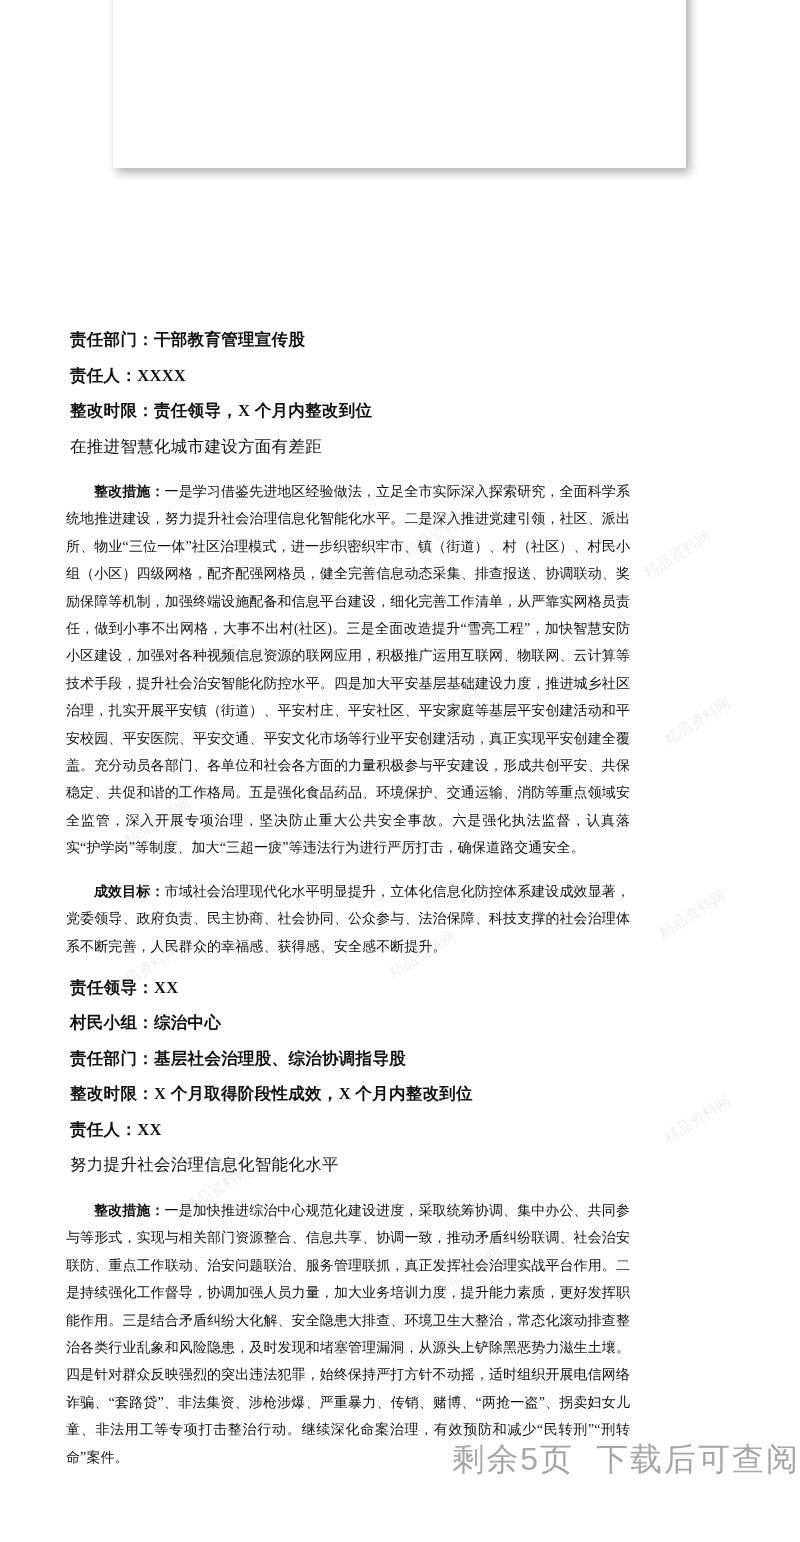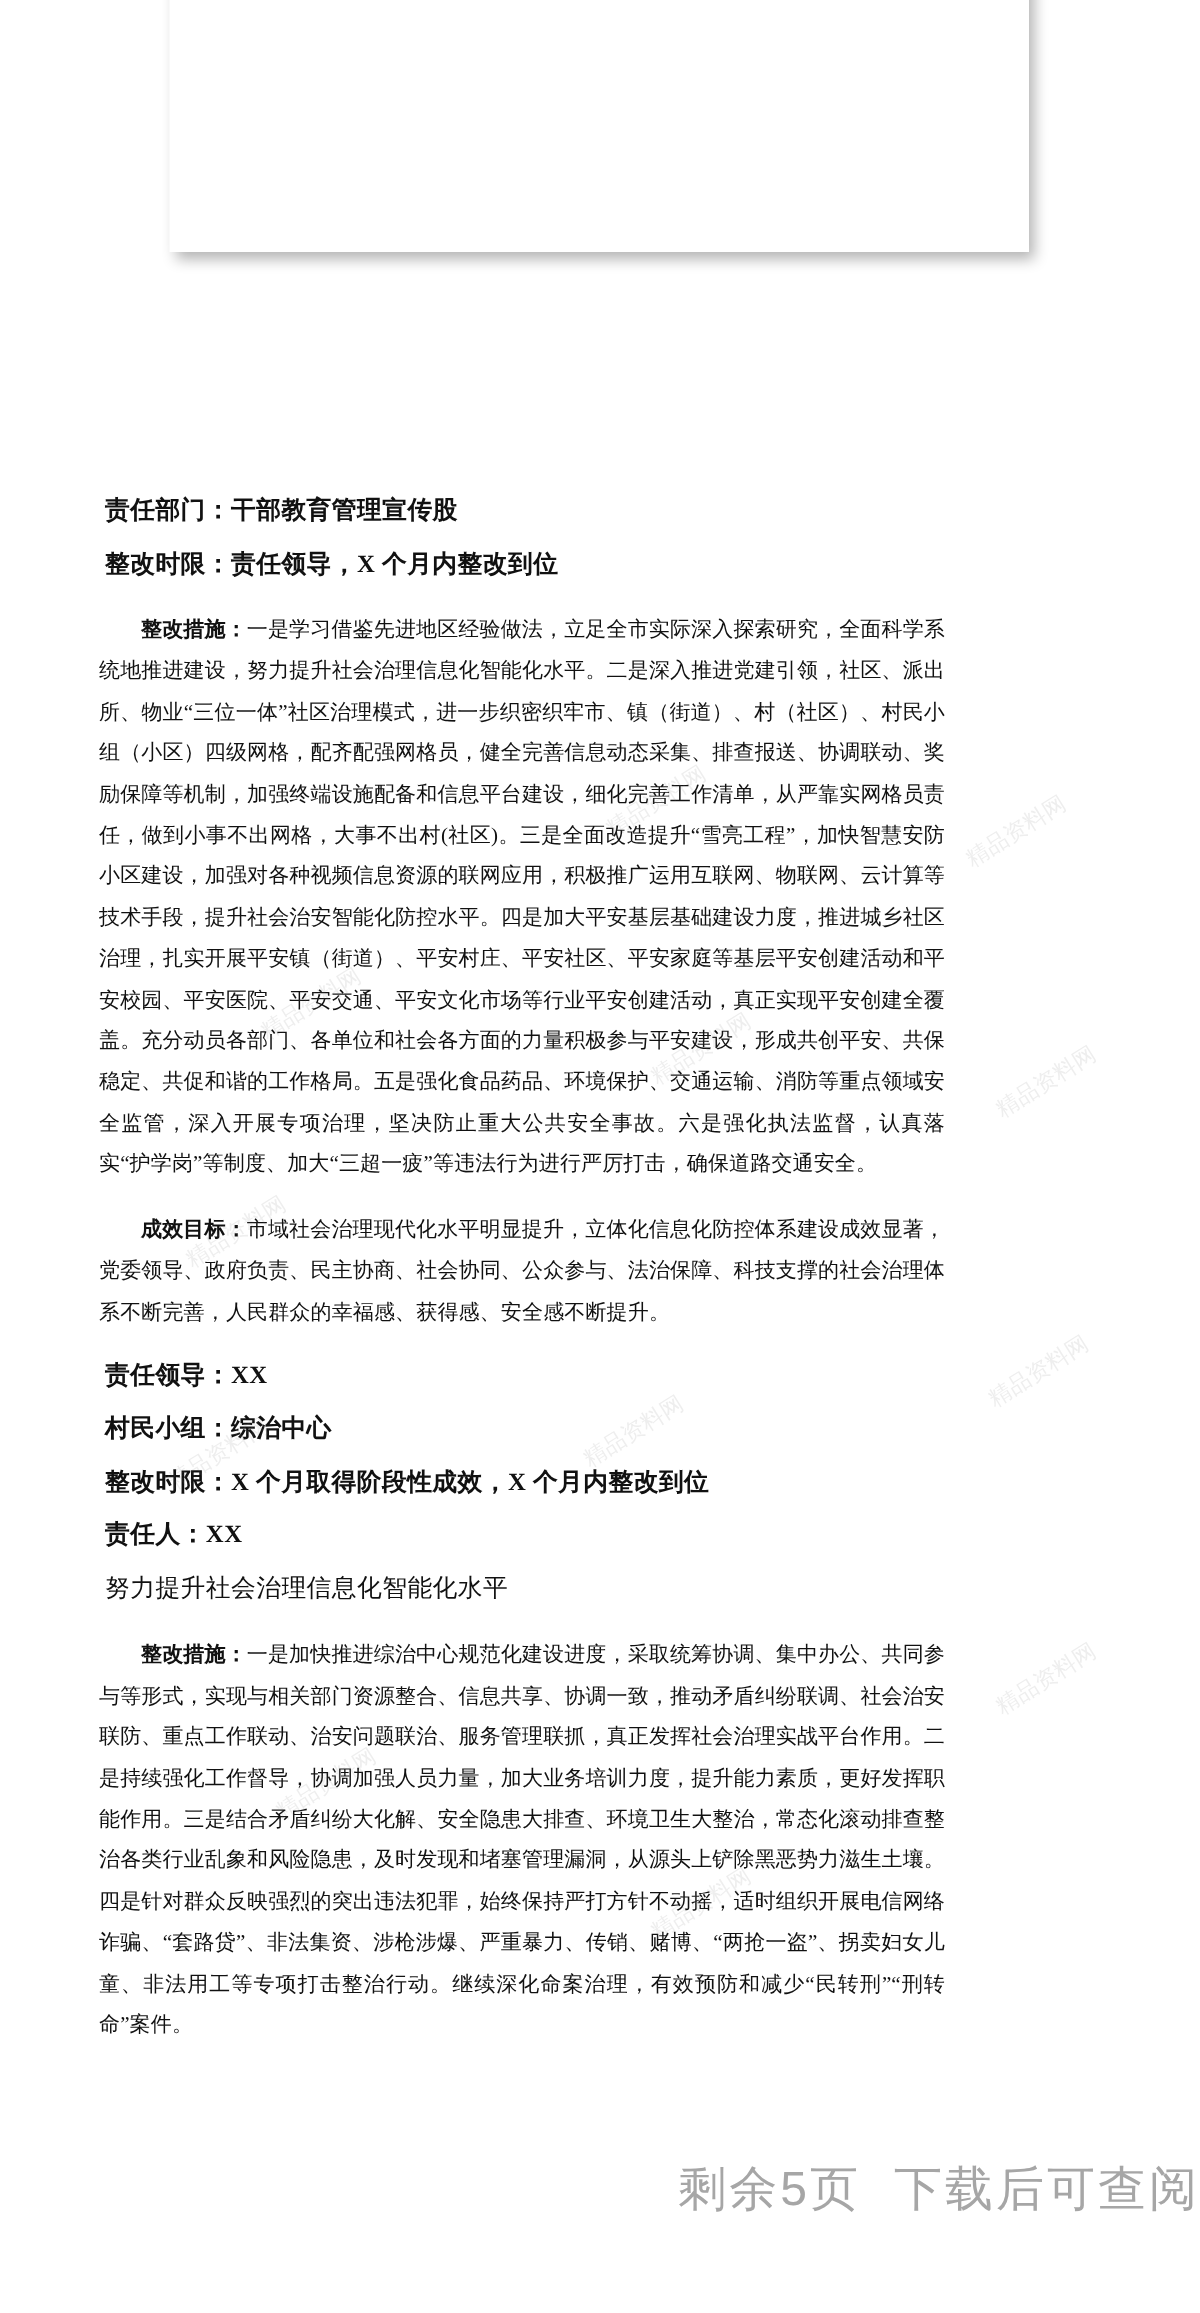--- a/index.html
+++ b/index.html
@@ -106,39 +106,42 @@
 <body>
 
 <div class="page-card-top">
   
 </div>
 
 <div class="doc-body">
 
   <div class="label-line"><span>责任部门：</span><span class="val">干部教育管理宣传股</span></div>
 
+  <div class="label-line"><span>责任人：</span><span class="val">XXXX</span></div>
 
   <div class="label-line"><span>整改时限：</span><span class="val">责任领导，X 个月内整改到位</span></div>
 
 
+  <div class="plain-line">在推进智慧化城市建设方面有差距</div>
 
   <div class="spacer-sm"></div>
 
   <p class="para"><b>整改措施：</b><span>一是学习借鉴先进地区经验做法，立足全市实际深入探索研究，全面科学系统地推进建设，努力提升社会治理信息化智能化水平。二是深入推进党建引领，社区、派出所、物业“三位一体”社区治理模式，进一步织密织牢市、镇（街道）、村（社区）、村民小组（小区）四级网格，配齐配强网格员，健全完善信息动态采集、排查报送、协调联动、奖励保障等机制，加强终端设施配备和信息平台建设，细化完善工作清单，从严靠实网格员责任，做到小事不出网格，大事不出村(社区)。三是全面改造提升“雪亮工程”，加快智慧安防小区建设，加强对各种视频信息资源的联网应用，积极推广运用互联网、物联网、云计算等技术手段，提升社会治安智能化防控水平。四是加大平安基层基础建设力度，推进城乡社区治理，扎实开展平安镇（街道）、平安村庄、平安社区、平安家庭等基层平安创建活动和平安校园、平安医院、平安交通、平安文化市场等行业平安创建活动，真正实现平安创建全覆盖。充分动员各部门、各单位和社会各方面的力量积极参与平安建设，形成共创平安、共保稳定、共促和谐的工作格局。五是强化食品药品、环境保护、交通运输、消防等重点领域安全监管，深入开展专项治理，坚决防止重大公共安全事故。六是强化执法监督，认真落实“护学岗”等制度、加大“三超一疲”等违法行为进行严厉打击，确保道路交通安全。</span></p>
 
   <div class="spacer-xs"></div>
 
   <p class="para"><b>成效目标：</b><span>市域社会治理现代化水平明显提升，立体化信息化防控体系建设成效显著，党委领导、政府负责、民主协商、社会协同、公众参与、法治保障、科技支撑的社会治理体系不断完善，人民群众的幸福感、获得感、安全感不断提升。</span></p>
 
   <div class="spacer-xs"></div>
 
   <div class="label-line"><span>责任领导：</span><span class="val">XX</span></div>
 
   <div class="label-line"><span>村民小组：</span><span class="val">综治中心</span></div>
 
+  <div class="label-line"><span>责任部门：</span><span class="val">基层社会治理股、综治协调指导股</span></div>
 
   <div class="label-line"><span>整改时限：</span><span class="val">X 个月取得阶段性成效，X 个月内整改到位</span></div>
 
   <div class="label-line"><span>责任人：</span><span class="val">XX</span></div>
 
   <div class="plain-line">努力提升社会治理信息化智能化水平</div>
 
   <div class="spacer-sm"></div>
 
   <p class="para"><b>整改措施：</b><span>一是加快推进综治中心规范化建设进度，采取统筹协调、集中办公、共同参与等形式，实现与相关部门资源整合、信息共享、协调一致，推动矛盾纠纷联调、社会治安联防、重点工作联动、治安问题联治、服务管理联抓，真正发挥社会治理实战平台作用。二是持续强化工作督导，协调加强人员力量，加大业务培训力度，提升能力素质，更好发挥职能作用。三是结合矛盾纠纷大化解、安全隐患大排查、环境卫生大整治，常态化滚动排查整治各类行业乱象和风险隐患，及时发现和堵塞管理漏洞，从源头上铲除黑恶势力滋生土壤。四是针对群众反映强烈的突出违法犯罪，始终保持严打方针不动摇，适时组织开展电信网络诈骗、“套路贷”、非法集资、涉枪涉爆、严重暴力、传销、赌博、“两抢一盗”、拐卖妇女儿童、非法用工等专项打击整治行动。继续深化命案治理，有效预防和减少“民转刑”“刑转命”案件。</span></p>

